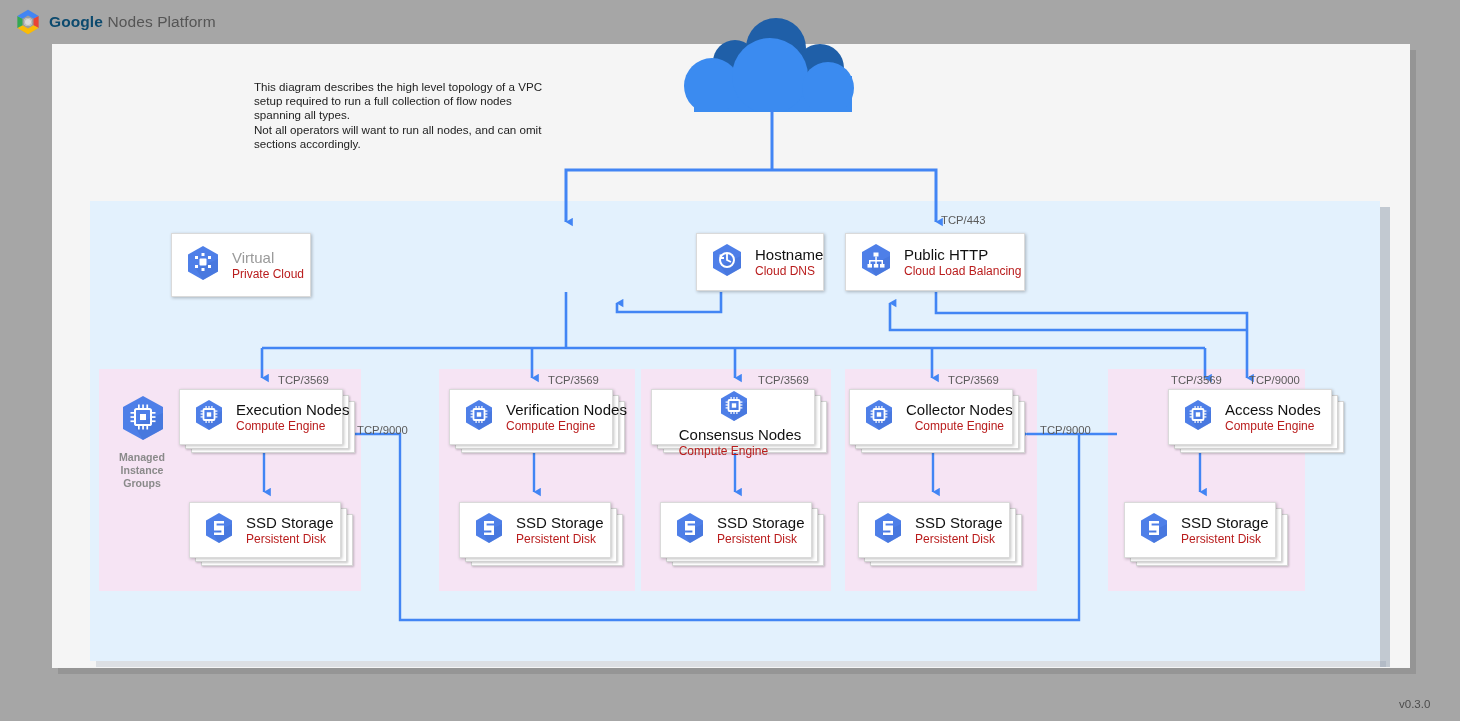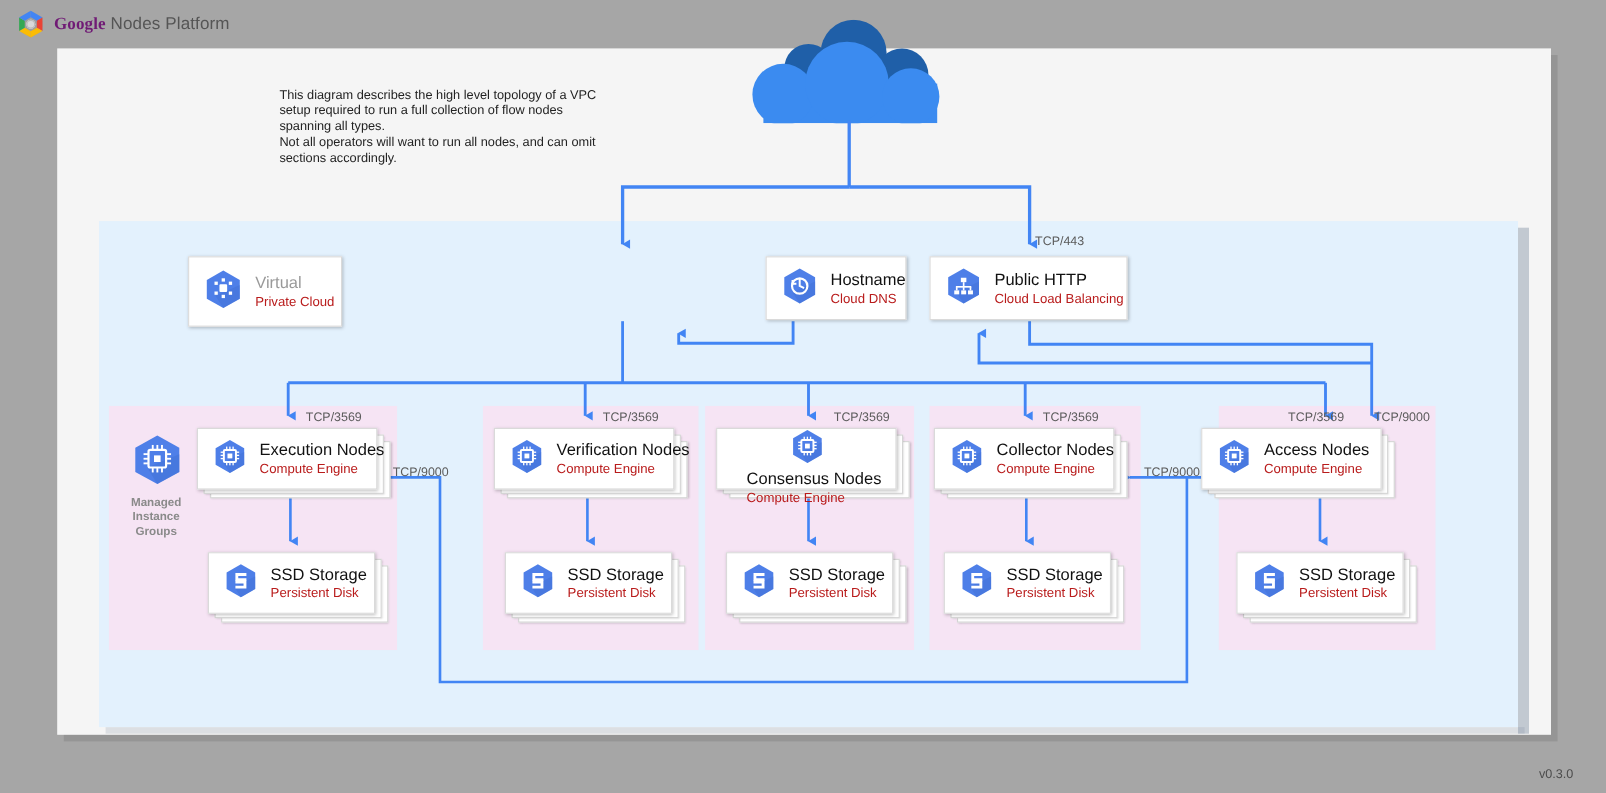--- a/index.html
+++ b/index.html
@@ -12,21 +12,21 @@
   }
   #root{ position:relative; width:1460px; height:721px; }
 
   
   .brandbar{
     position:absolute; left:0; top:0; width:1460px; height:44px;
     display:flex; align-items:center; padding-left:16px;
   }
   .gcp-logo{ width:24px; height:27px; position:relative; margin-right:9px; }
   .brand-text{ font-size:15.5px; color:#555; letter-spacing:.1px; white-space:nowrap; }
-  .brand-text b{ color:#701a75; font-weight:bold;font-family:Liberation Serif, serif; }
+  .brand-text b{ color:#0c4a6e; font-weight:bold; }
 
   
   .page{
     position:absolute; left:52px; top:44px; width:1358px; height:624px;
     background:#f5f5f5;
   }
   .page-shadow{
     position:absolute; left:58px; top:50px; width:1358px; height:624px;
     background:rgba(0,0,0,.10);
   }
@@ -393,21 +393,21 @@
       <span class="txt">
         <div class="t1">Consensus Nodes</div>
         <div class="t2">Compute Engine</div>
       </span>
     </div>
   </div>
 
   <div class="stack" style="left:849px; top:389px; width:180px; height:72px;">
     <div class="card-back" style="left:12px; top:12px; width:164px; height:52px;"></div>
     <div class="card-back" style="left:6px; top:6px; width:164px; height:54px;"></div>
-    <div class="card" style="width:164px; height:56px;">
+    <div class="card" style="width:164px; height:56px;text-align:center;">
       <span class="gicon">
         <svg width="30" height="32" viewBox="0 0 30 32">
           <path d="M15 1 L28 8.5 L28 23.5 L15 31 L2 23.5 L2 8.5 Z" fill="#4e7fe8"></path>
           <path d="M28 12 L28 23.5 L15 31 L9 21.5 Z" fill="#4272d6" opacity=".5"></path>
           <g fill="#fff">
             <rect x="9.5" y="10" width="11" height="11" rx="1" fill="none" stroke="#fff" stroke-width="1.8"></rect>
             <rect x="12.8" y="13.3" width="4.4" height="4.4"></rect>
             <rect x="11.5" y="7" width="1.2" height="2.6"></rect>
               <rect x="14.4" y="7" width="1.2" height="2.6"></rect>
               <rect x="17.3" y="7" width="1.2" height="2.6"></rect>
@@ -423,21 +423,21 @@
           </g>
         </svg>
       </span>
       <span class="txt">
         <div class="t1">Collector Nodes</div>
         <div class="t2">Compute Engine</div>
       </span>
     </div>
   </div>
 
-  <div class="stack" style="left:1092px; top:389px; width:180px; height:72px;">
+  <div class="stack" style="left:1168px; top:389px; width:180px; height:72px;">
     <div class="card-back" style="left:12px; top:12px; width:164px; height:52px;"></div>
     <div class="card-back" style="left:6px; top:6px; width:164px; height:54px;"></div>
     <div class="card" style="width:164px; height:56px;">
       <span class="gicon">
         <svg width="30" height="32" viewBox="0 0 30 32">
           <path d="M15 1 L28 8.5 L28 23.5 L15 31 L2 23.5 L2 8.5 Z" fill="#4e7fe8"></path>
           <path d="M28 12 L28 23.5 L15 31 L9 21.5 Z" fill="#4272d6" opacity=".5"></path>
           <g fill="#fff">
             <rect x="9.5" y="10" width="11" height="11" rx="1" fill="none" stroke="#fff" stroke-width="1.8"></rect>
             <rect x="12.8" y="13.3" width="4.4" height="4.4"></rect>

